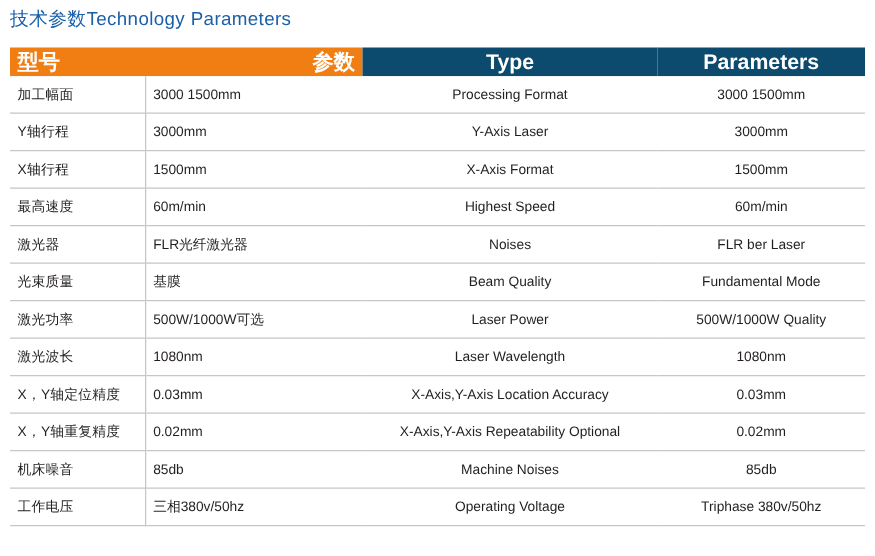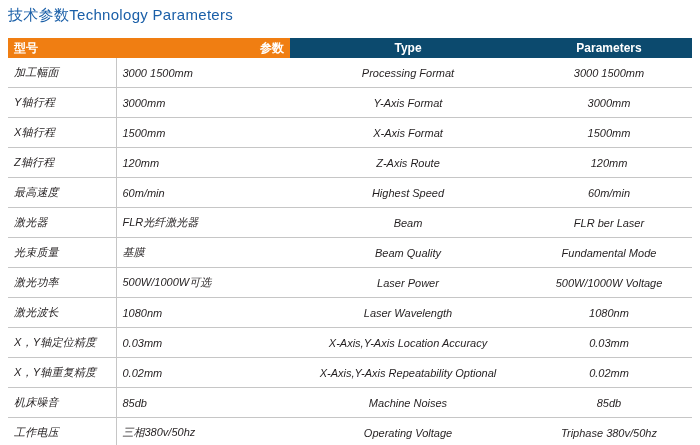--- a/index.html
+++ b/index.html
@@ -39,21 +39,21 @@
     border-collapse: collapse;
     table-layout: fixed;
   }
   table.spec col.c1 { width: 108px; }
   table.spec col.c2 { width: 174px; }
   table.spec col.c3 { width: 236px; }
   table.spec col.c4 { width: 166px; }
 
   table.spec th {
     height: 20px;
-    font-size: 12px;
+    font-size: 17px;
     font-weight: bold;
     color: #ffffff;
     padding: 0 6px;
     border: none;
   }
   th.h-orange {
     background: #f07e12;
     text-align: left;
   }
   th.h-orange.cn-param {
@@ -65,21 +65,20 @@
     text-align: center;
   }
   table.spec td {
     height: 29px;
     font-size: 11px;
     padding: 0 6px;
     border-bottom: 1px solid #c6c6c6;
     border-top: none;
     vertical-align: middle;
     background: #ffffff;
-    font-style: italic;
   }
   td.cn-label {
     text-align: left;
     border-right: 1px solid #c6c6c6;
     font-size: 11.5px;
     letter-spacing: 0.2px;
   }
   td.cn-value {
     text-align: left;
     padding-left: 14px;
@@ -123,58 +122,52 @@
     <tbody>
       <tr>
         <td class="cn-label">加工幅面</td>
         <td class="cn-value">3000  1500mm</td>
         <td class="en-label">Processing Format</td>
         <td class="en-value">3000   1500mm</td>
       </tr>
       <tr>
         <td class="cn-label">Y轴行程</td>
         <td class="cn-value">3000mm</td>
-        <td class="en-label">Y-Axis Format</td>
+        <td class="en-label">Y-Axis Laser</td>
         <td class="en-value">3000mm</td>
       </tr>
       <tr>
         <td class="cn-label">X轴行程</td>
         <td class="cn-value">1500mm</td>
         <td class="en-label">X-Axis Format</td>
         <td class="en-value">1500mm</td>
       </tr>
       <tr>
-        <td class="cn-label">Z轴行程</td>
-        <td class="cn-value">120mm</td>
-        <td class="en-label">Z-Axis Route</td>
-        <td class="en-value">120mm</td>
-      </tr>
-      <tr>
         <td class="cn-label">最高速度</td>
         <td class="cn-value">60m/min</td>
         <td class="en-label">Highest Speed</td>
         <td class="en-value">60m/min</td>
       </tr>
       <tr>
         <td class="cn-label">激光器</td>
         <td class="cn-value">FLR光纤激光器</td>
-        <td class="en-label">Beam</td>
+        <td class="en-label">Noises</td>
         <td class="en-value">FLR ber Laser</td>
       </tr>
       <tr>
         <td class="cn-label">光束质量</td>
         <td class="cn-value">基膜</td>
         <td class="en-label">Beam Quality</td>
         <td class="en-value">Fundamental Mode</td>
       </tr>
       <tr>
         <td class="cn-label">激光功率</td>
         <td class="cn-value">500W/1000W可选</td>
         <td class="en-label">Laser Power</td>
-        <td class="en-value">500W/1000W Voltage</td>
+        <td class="en-value">500W/1000W Quality</td>
       </tr>
       <tr>
         <td class="cn-label">激光波长</td>
         <td class="cn-value">1080nm</td>
         <td class="en-label">Laser Wavelength</td>
         <td class="en-value">1080nm</td>
       </tr>
       <tr>
         <td class="cn-label">X，Y轴定位精度</td>
         <td class="cn-value">0.03mm</td>

